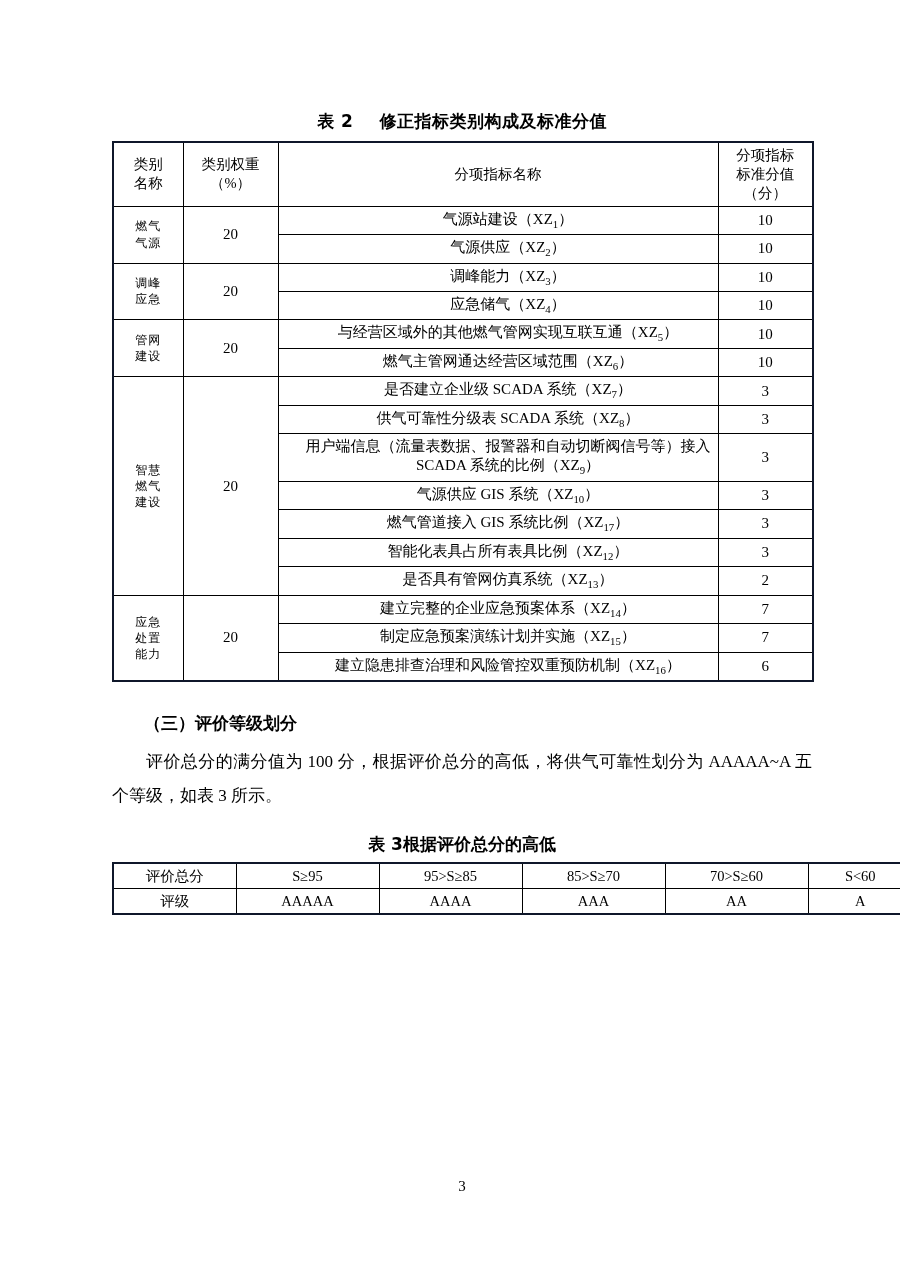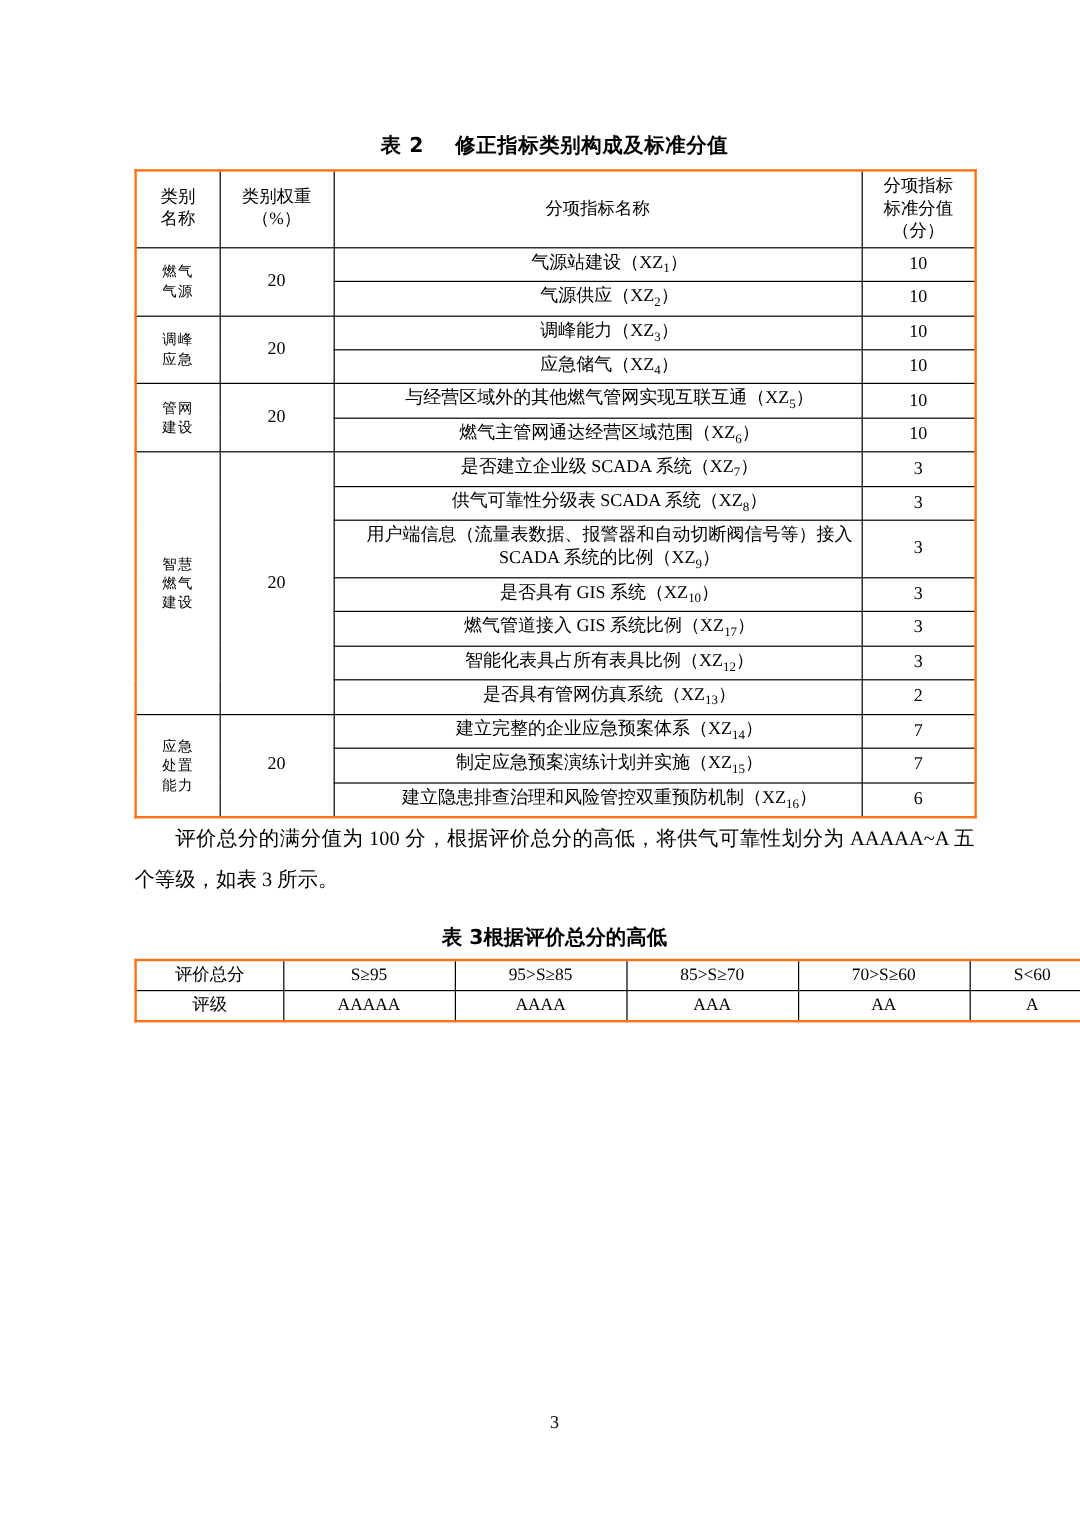--- a/index.html
+++ b/index.html
@@ -48,21 +48,21 @@
   }
   table.doc td {
     border: 1px solid #000;
     padding: 3px 4px;
     text-align: center;
     vertical-align: middle;
     font-size: 14.5px;
     line-height: 1.25;
   }
   table.doc.outer-thick {
-    border: 2px solid #f97316;
+    border: 2px solid #0f172a;
   }
   .t2 td.head {
     font-size: 14.5px;
     line-height: 1.3;
   }
   .t2 td.cat {
     font-size: 12px;
     line-height: 1.35;
     letter-spacing: 1px;
   }
@@ -221,21 +221,21 @@
         </tr>
         <tr>
           <td class="name"><span>供气可靠性分级表 SCADA 系统（XZ</span><sub>8</sub><span>）</span></td>
           <td class="score">3</td>
         </tr>
         <tr>
           <td class="name"><span>用户端信息（流量表数据、报警器和自动切断阀信号等）接入 SCADA 系统的比例（XZ</span><sub>9</sub><span>）</span></td>
           <td class="score">3</td>
         </tr>
         <tr>
-          <td class="name"><span>是否具有 GIS 系统（XZ</span><sub>10</sub><span>）</span></td>
+          <td class="name"><span>气源供应 GIS 系统（XZ</span><sub>10</sub><span>）</span></td>
           <td class="score">3</td>
         </tr>
         <tr>
           <td class="name"><span>燃气管道接入 GIS 系统比例（XZ</span><sub>17</sub><span>）</span></td>
           <td class="score">3</td>
         </tr>
         <tr>
           <td class="name"><span>智能化表具占所有表具比例（XZ</span><sub>12</sub><span>）</span></td>
           <td class="score">3</td>
         </tr>
@@ -258,20 +258,21 @@
           <td class="name"><span>制定应急预案演练计划并实施（XZ</span><sub>15</sub><span>）</span></td>
           <td class="score">7</td>
         </tr>
         <tr>
           <td class="name"><span>建立隐患排查治理和风险管控双重预防机制（XZ</span><sub>16</sub><span>）</span></td>
           <td class="score">6</td>
         </tr>
       </tbody>
     </table>
 
+    <div class="section-heading">（三）评价等级划分</div>
     <p class="body">评价总分的满分值为 100 分，根据评价总分的高低，将供气可靠性划分为 AAAAA~A 五个等级，如表 3 所示。</p>
 
     <div class="caption3">
       <span class="cap-num">表 3</span><span>根据评价总分的高低</span>
     </div>
 
     <table class="doc t3 outer-thick">
       <colgroup>
         <col class="a">
           <col class="b">

